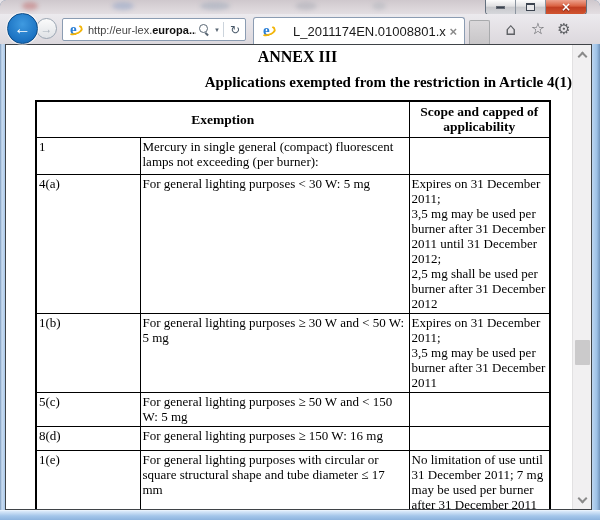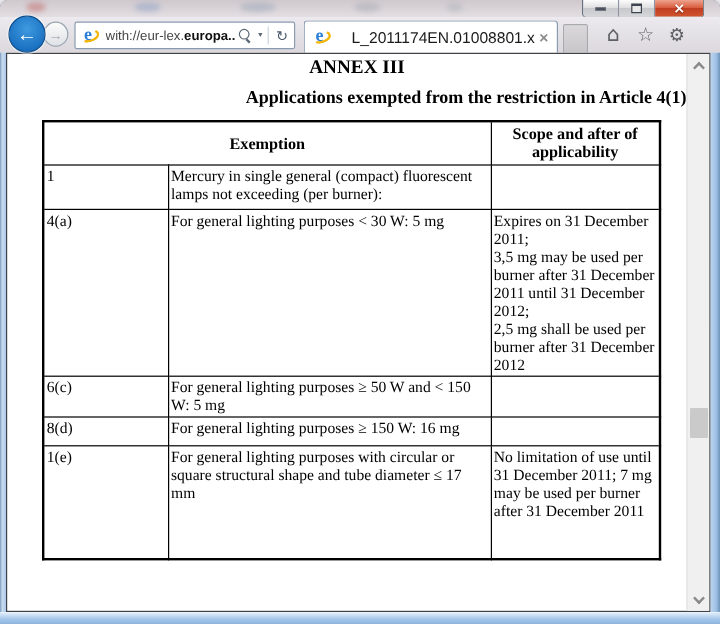--- a/index.html
+++ b/index.html
@@ -139,21 +139,21 @@
     </div>
     <div class="fwd-btn">
       <span>→</span>
     </div>
 
     <div class="addressbar">
       <span class="ie-icon">
           <span class="e">e</span>
           <span class="swoosh"></span>
         </span>
-      <span class="url-text"><span>with://eur-lex.</span><span class="dom">europa....</span></span>
+      <span class="url-text"><span>http://eur-lex.</span><span class="dom">europa....</span></span>
       <span class="mag-icon"></span>
       <span class="dd-icon">▼</span>
       <span class="refresh-icon">↻</span>
     </div>
 
     <div class="tab">
       <span class="ie-icon">
           <span class="e">e</span>
           <span class="swoosh"></span>
         </span>
@@ -178,40 +178,48 @@
 
       <table class="annex">
         <colgroup>
             <col class="c-id">
             <col class="c-ex">
             <col class="c-sc">
           </colgroup>
         <thead>
           <tr>
             <th colspan="2">Exemption</th>
-            <th>Scope and after of applicability</th>
+            <th>Scope and capped of applicability</th>
           </tr>
         </thead>
         <tbody>
             <tr style="height: 37px;">
               <td>1</td>
               <td>Mercury in single general (compact) fluorescent lamps not exceeding (per burner):</td>
               <td></td>
             </tr>
             <tr style="height: 130px;">
               <td>4(a)</td>
               <td>For general lighting purposes &lt; 30 W: 5 mg</td>
               <td>
                 <div>Expires on 31 December 2011;</div>
                 <div>3,5 mg may be used per burner after 31 December 2011 until 31 December 2012;</div>
                 <div>2,5 mg shall be used per burner after 31 December 2012</div>
               </td>
             </tr>
+            <tr style="height: 78px;">
+              <td>1(b)</td>
+              <td>For general lighting purposes ≥ 30 W and &lt; 50 W: 5 mg</td>
+              <td>
+                <div>Expires on 31 December 2011;</div>
+                <div>3,5 mg may be used per burner after 31 December 2011</div>
+              </td>
+            </tr>
             <tr style="height: 33px;">
-              <td>6(c)</td>
+              <td>5(c)</td>
               <td>For general lighting purposes ≥ 50 W and &lt; 150 W: 5 mg</td>
               <td></td>
             </tr>
             <tr style="height: 24px;">
               <td>8(d)</td>
               <td>For general lighting purposes ≥ 150 W: 16 mg</td>
               <td></td>
             </tr>
             <tr style="height: 95px;">
               <td>1(e)</td>

